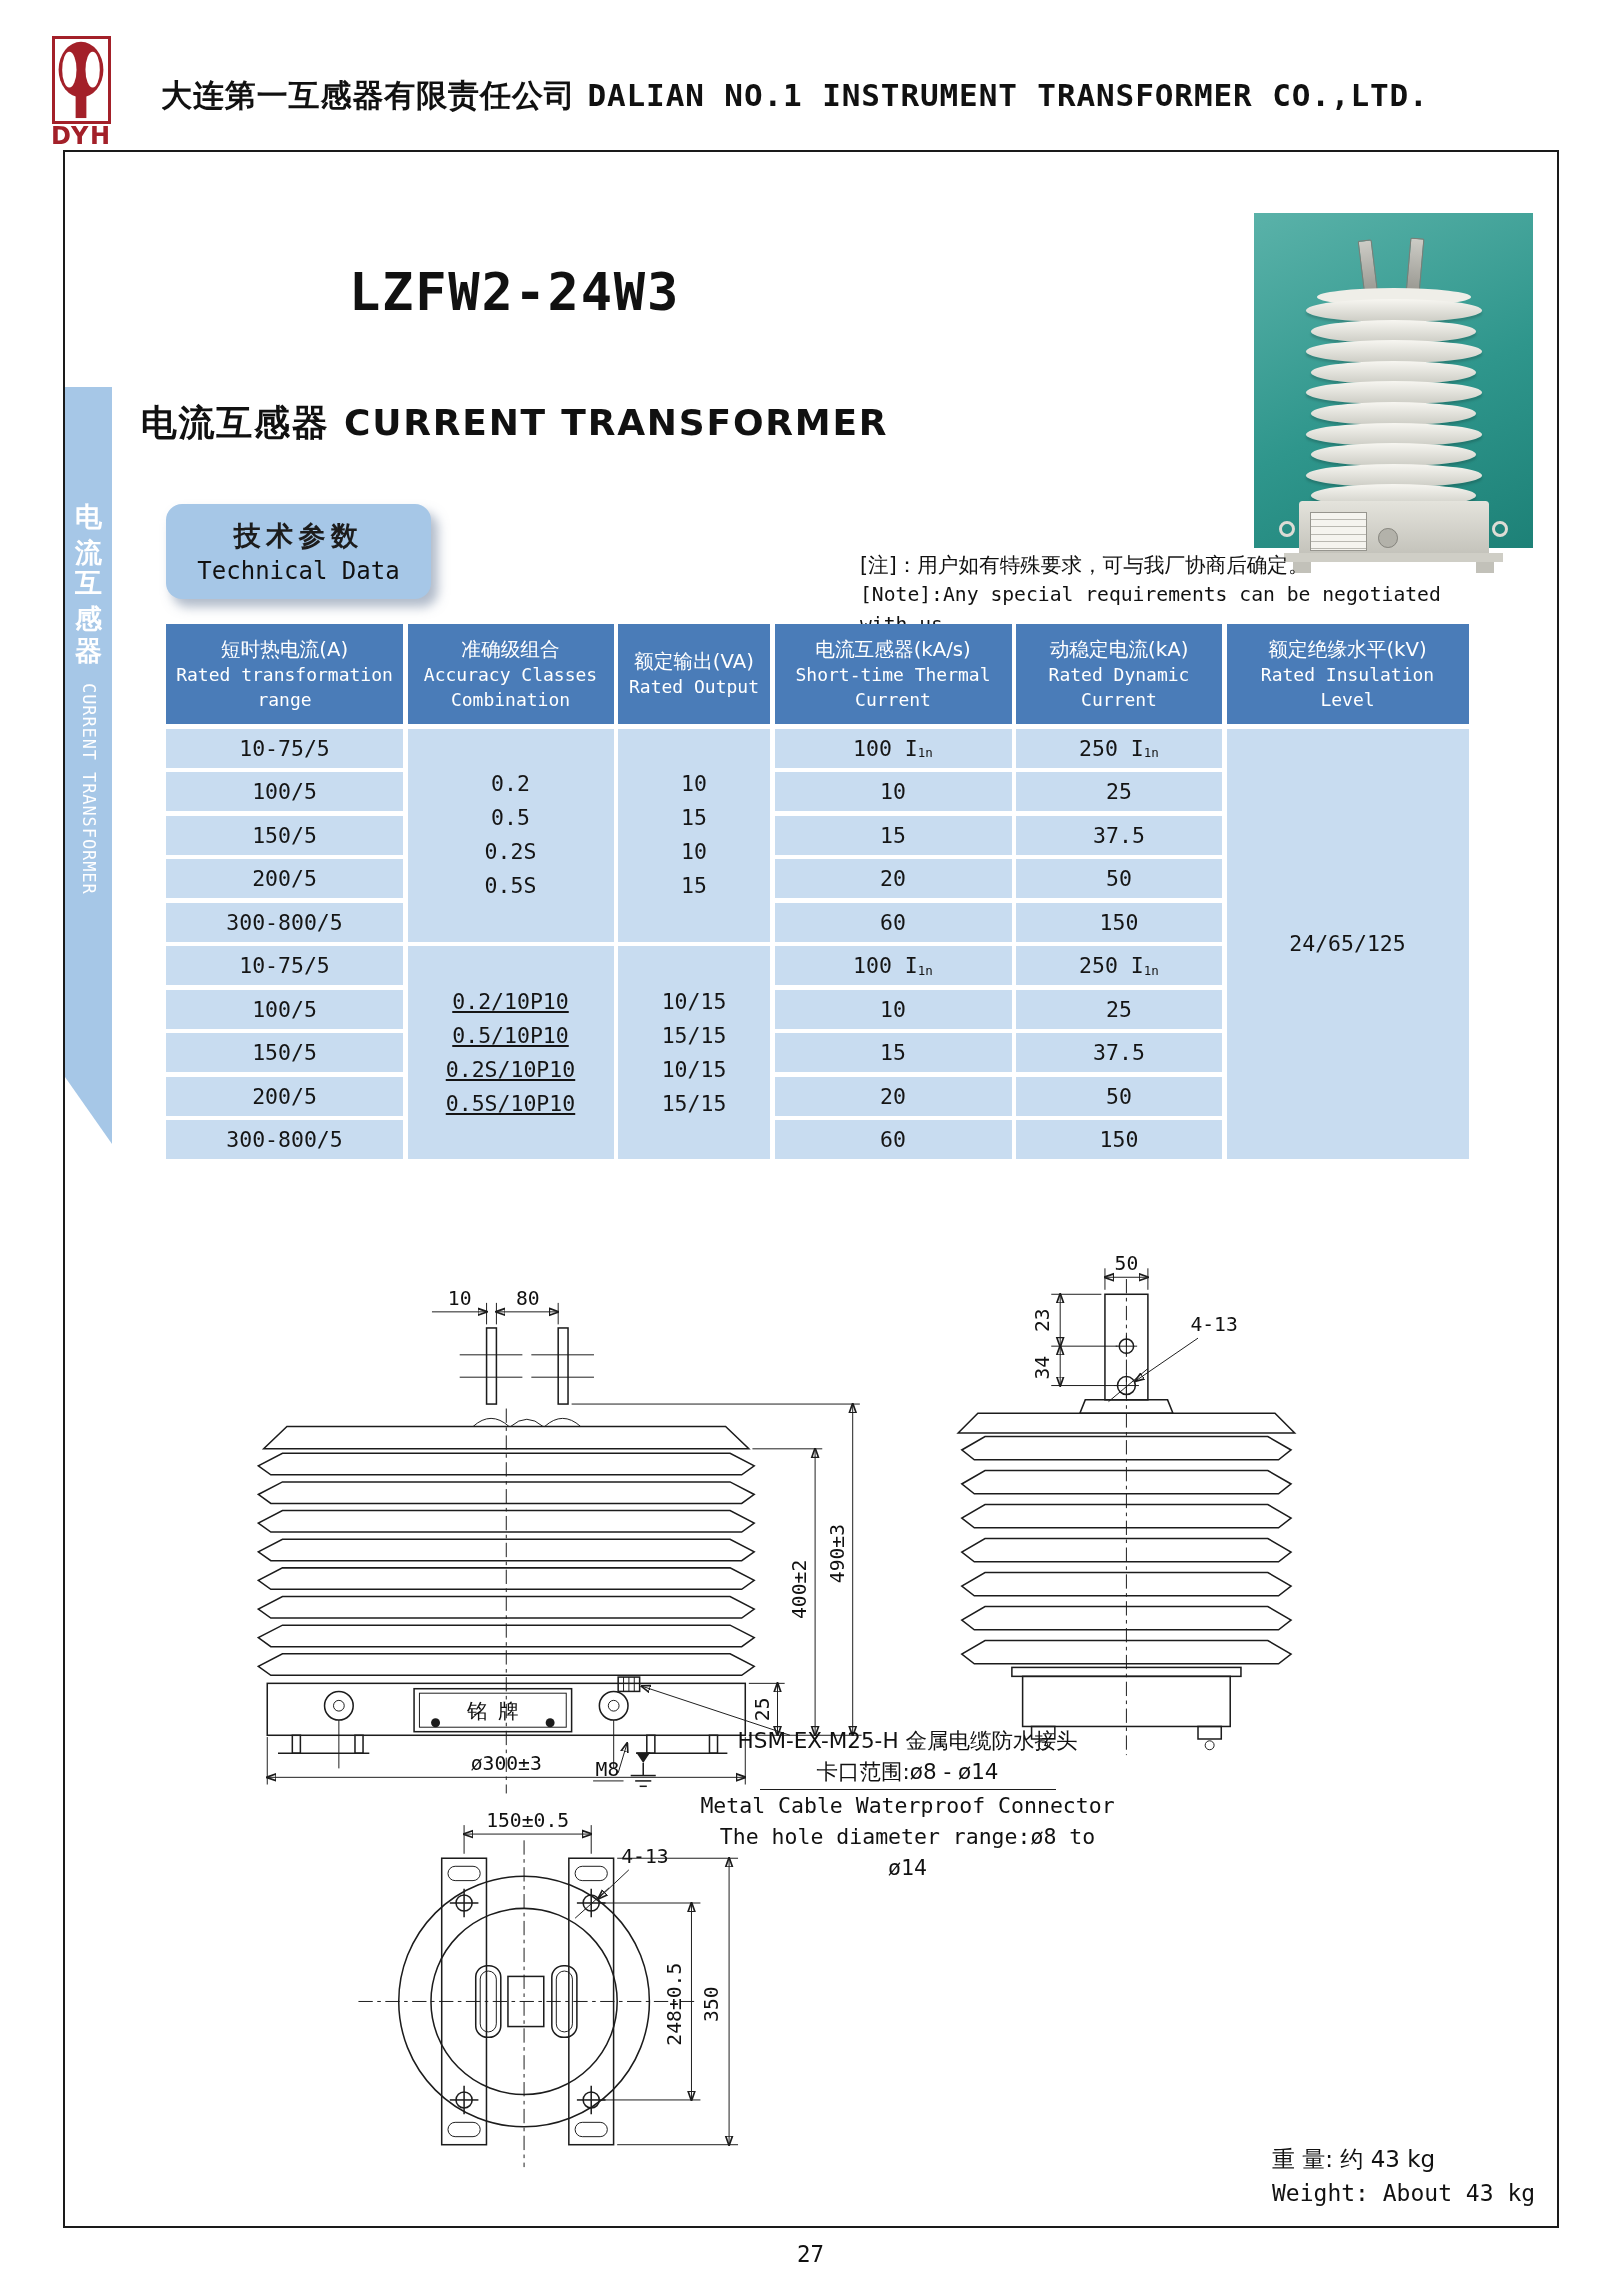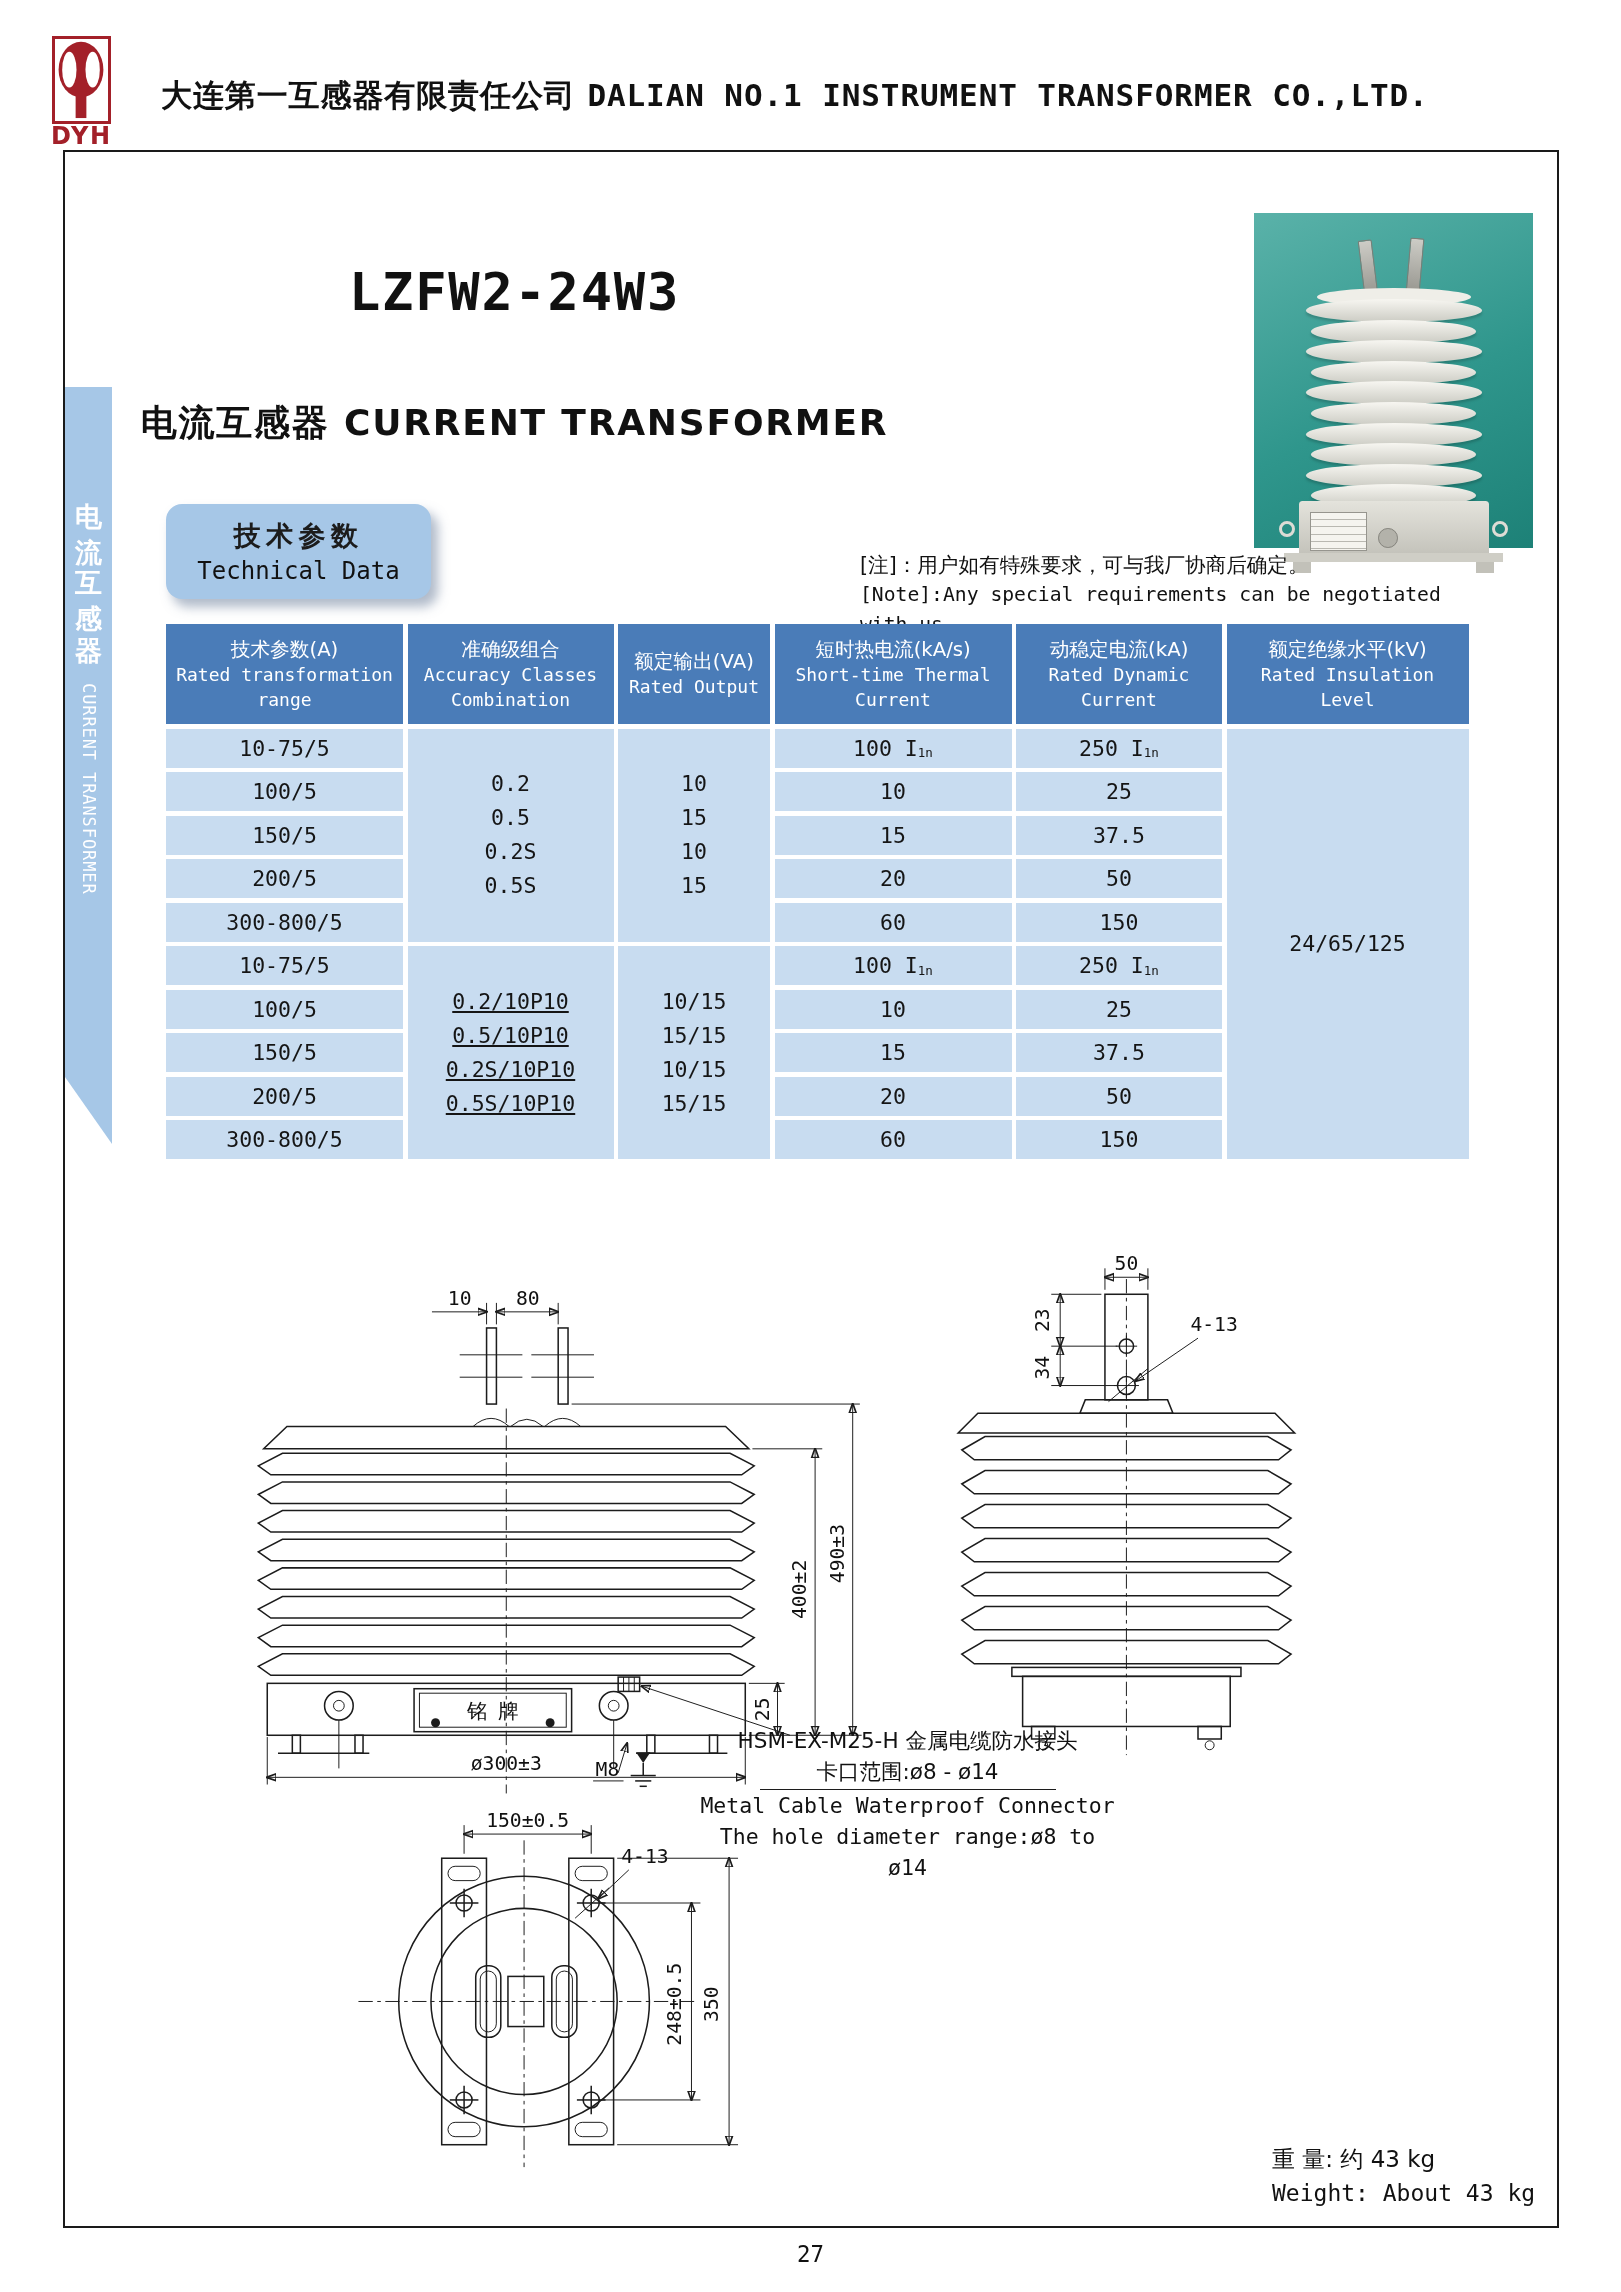--- a/index.html
+++ b/index.html
@@ -161,35 +161,35 @@
     <div class="cn">技术参数</div>
     <div class="en">Technical Data</div>
   </div>
   <div class="note">
     <div>[注]：用户如有特殊要求，可与我厂协商后确定。</div>
     <div class="en">[Note]:Any special requirements can be negotiated with us.</div>
   </div>
 
   <div class="spec-table">
     <div class="th" style="grid-column:1;">
-      <div class="cn">技术参数(A)</div>
+      <div class="cn">短时热电流(A)</div>
       <div class="en">Rated transformation</div>
       <div class="en">range</div>
     </div>
     <div class="th" style="grid-column:3;">
       <div class="cn">额定输出(VA)</div>
       <div class="en">Rated Output</div>
     </div>
     <div class="th" style="grid-column:2;">
       <div class="cn">准确级组合</div>
       <div class="en">Accuracy Classes</div>
       <div class="en">Combination</div>
     </div>
     <div class="th" style="grid-column:4;">
-      <div class="cn">短时热电流(kA/s)</div>
+      <div class="cn">电流互感器(kA/s)</div>
       <div class="en">Short-time Thermal</div>
       <div class="en">Current</div>
     </div>
     <div class="th" style="grid-column:5;">
       <div class="cn">动稳定电流(kA)</div>
       <div class="en">Rated Dynamic</div>
       <div class="en">Current</div>
     </div>
     <div class="th" style="grid-column:6;">
       <div class="cn">额定绝缘水平(kV)</div>

